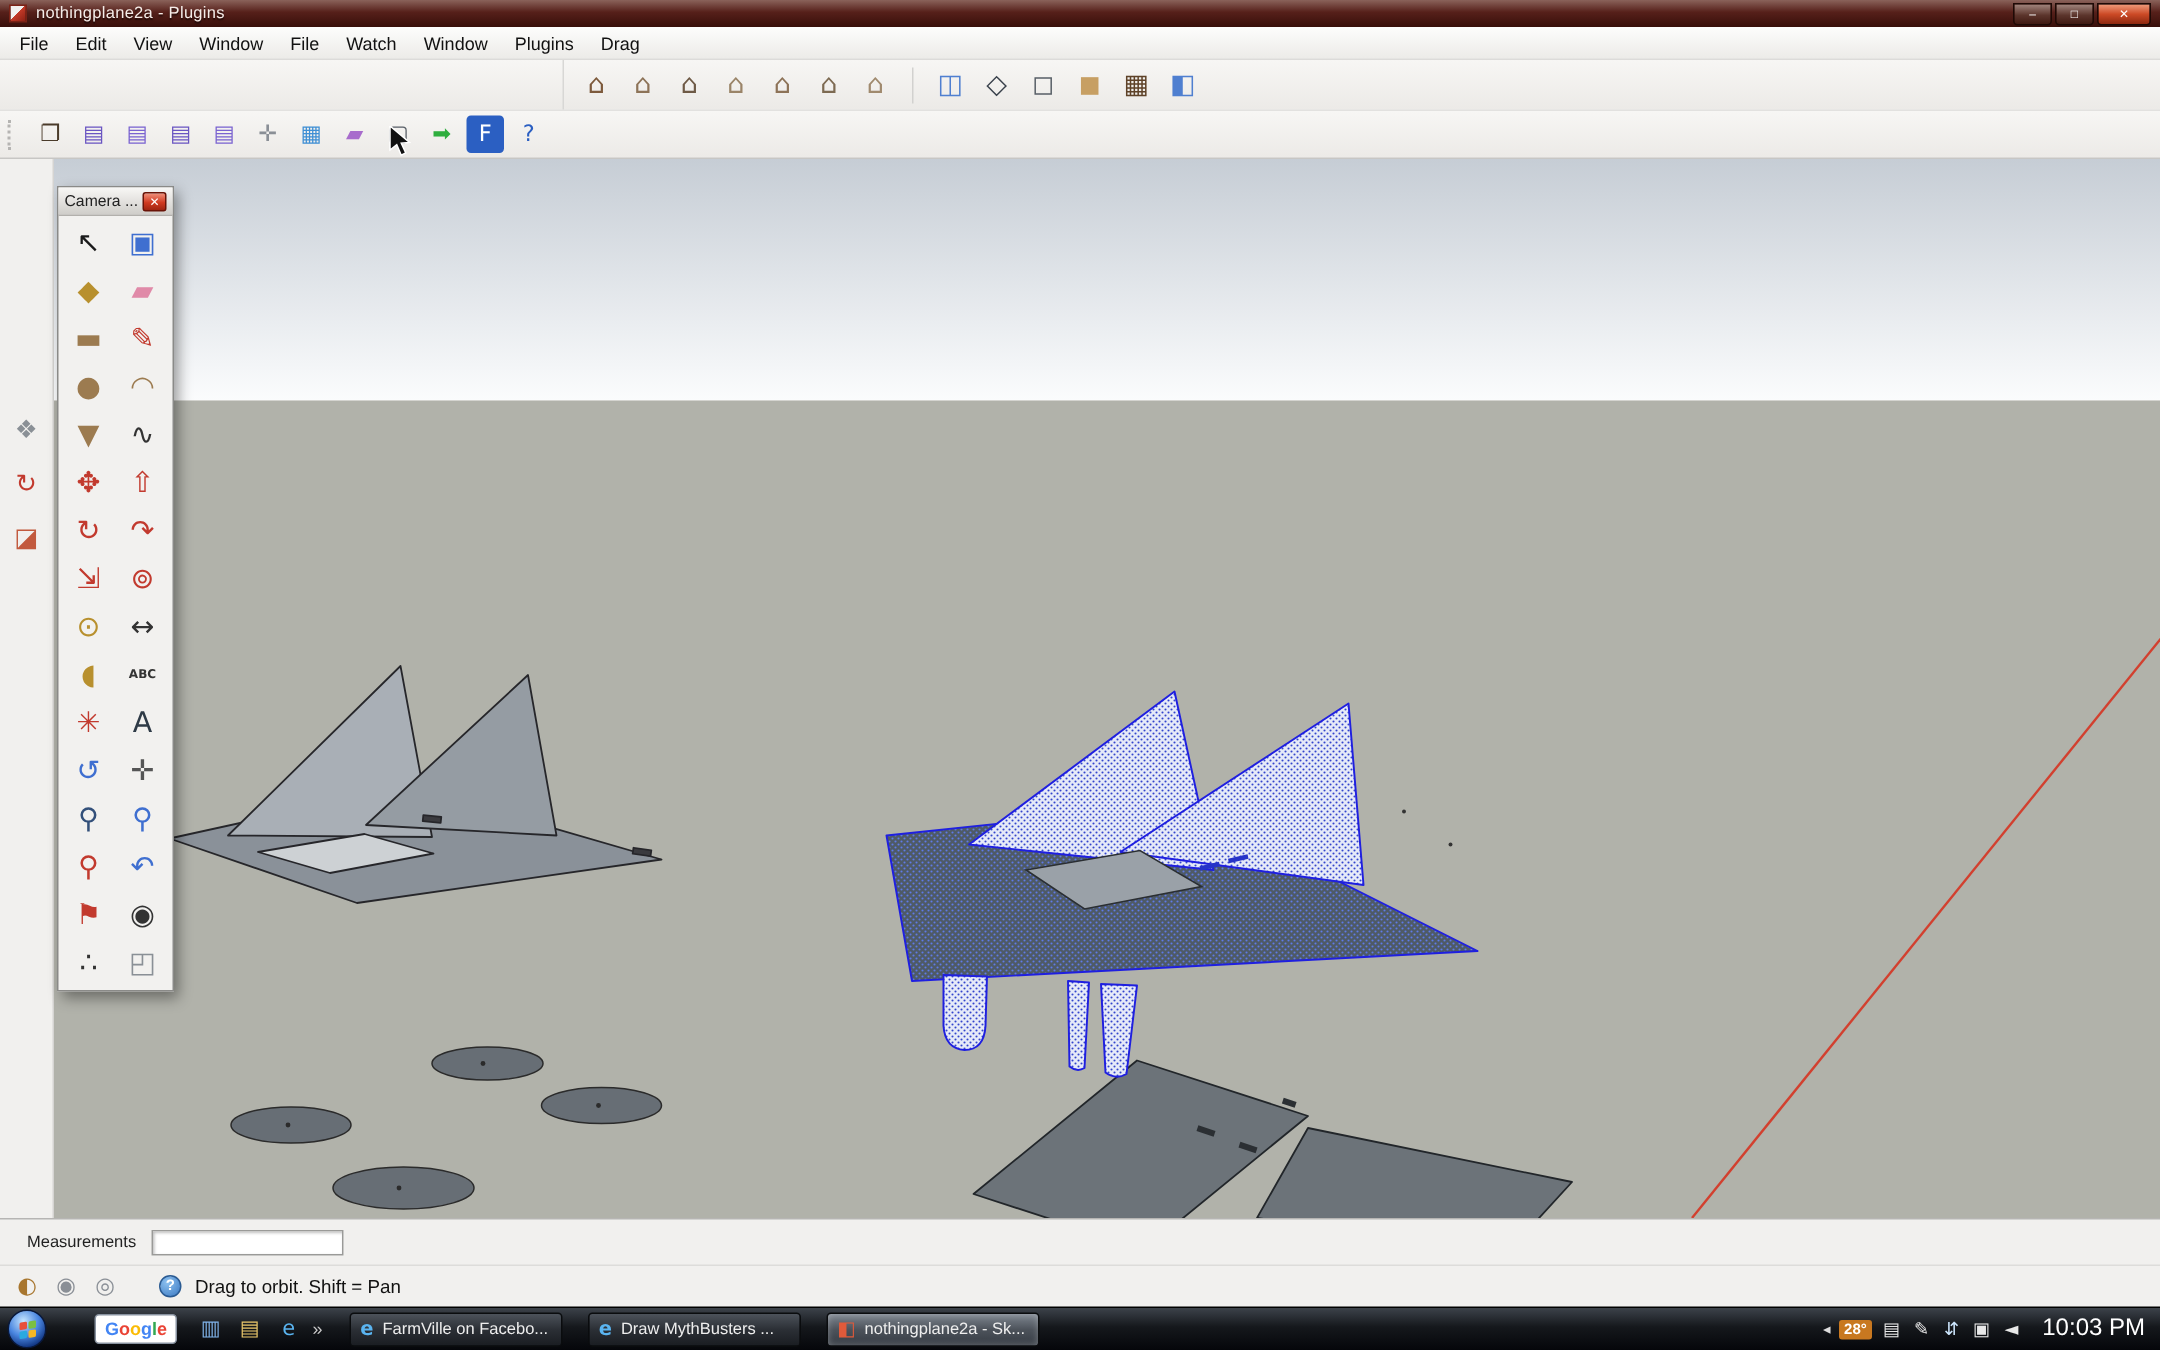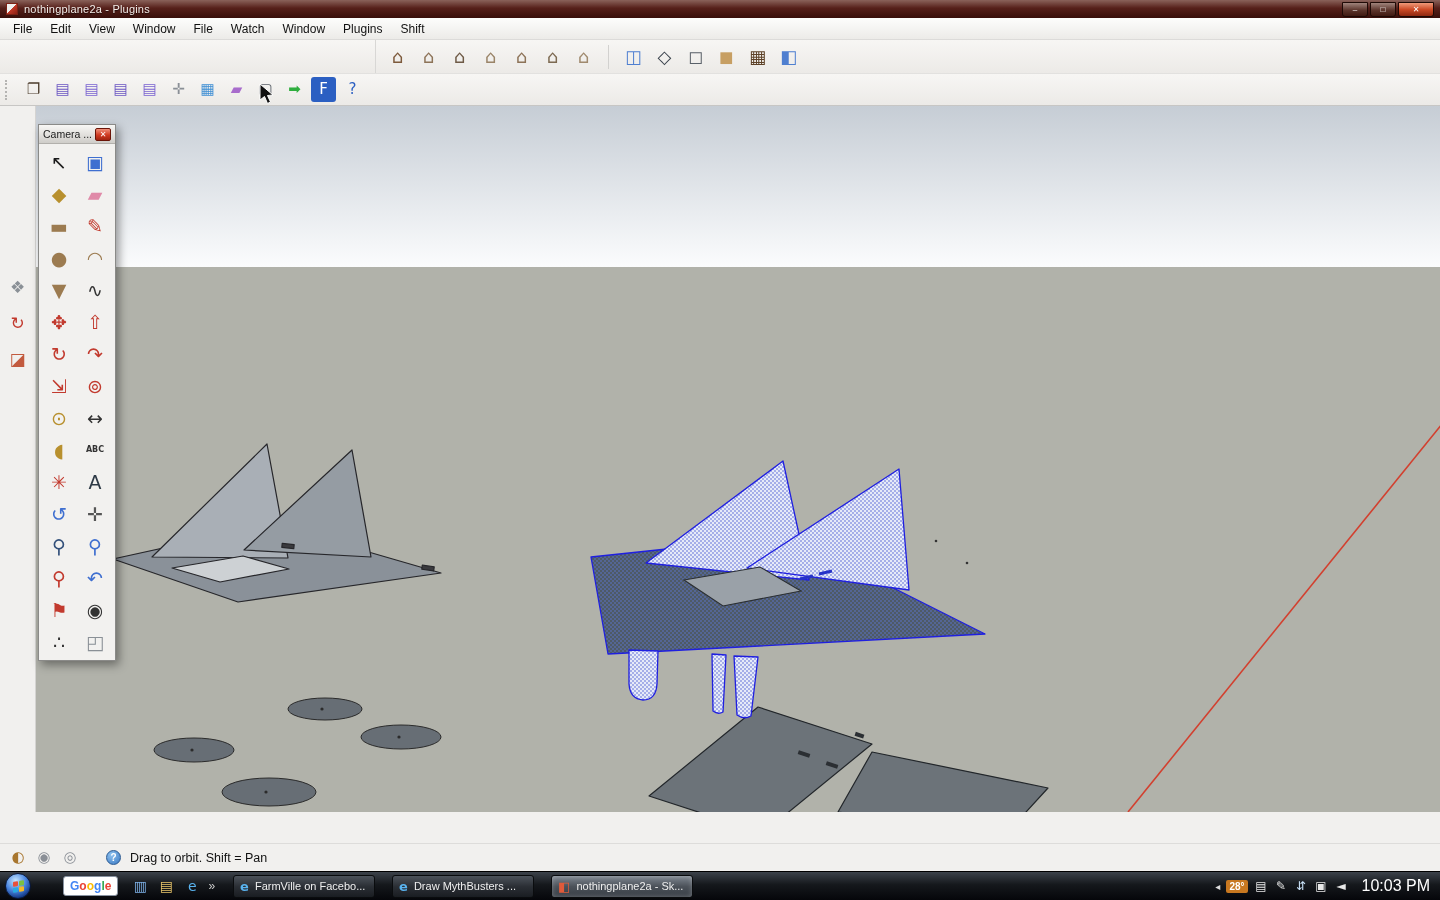--- a/index.html
+++ b/index.html
@@ -128,21 +128,21 @@
 
   <div class="menubar">
       <div class="menu-item">File</div>
       <div class="menu-item">Edit</div>
       <div class="menu-item">View</div>
       <div class="menu-item">Window</div>
       <div class="menu-item">File</div>
       <div class="menu-item">Watch</div>
       <div class="menu-item">Window</div>
       <div class="menu-item">Plugins</div>
-      <div class="menu-item">Shift</div>
+      <div class="menu-item">Drag</div>
     </div>
 
   <div class="toolbar tb1">
     <div class="tb-spacer"></div>
     <div class="tb-group">
         <div class="tb-icon">
           <span class="glyph" style="color: rgb(125, 90, 60);">⌂</span>
         </div>
         <div class="tb-icon">
           <span class="glyph" style="color: rgb(141, 115, 88);">⌂</span>
@@ -415,20 +415,24 @@
         </div>
         <div class="tool-cell">
           <span class="glyph" style="color: rgb(51, 51, 51);">∴</span>
         </div>
         <div class="tool-cell">
           <span class="glyph" style="color: rgb(138, 144, 150);">◰</span>
         </div>
       </div>
   </div>
 
+  <div class="measurebar">
+    <span class="m-label">Measurements</span>
+    <input class="m-input" value="" style="">
+  </div>
 
   <div class="statusbar">
     <span class="status-icons">
         <div class="status-icon">
           <span class="glyph" style="color: rgb(168, 118, 46);">◐</span>
         </div>
         <div class="status-icon">
           <span class="glyph" style="color: rgb(138, 143, 150);">◉</span>
         </div>
         <div class="status-icon">

